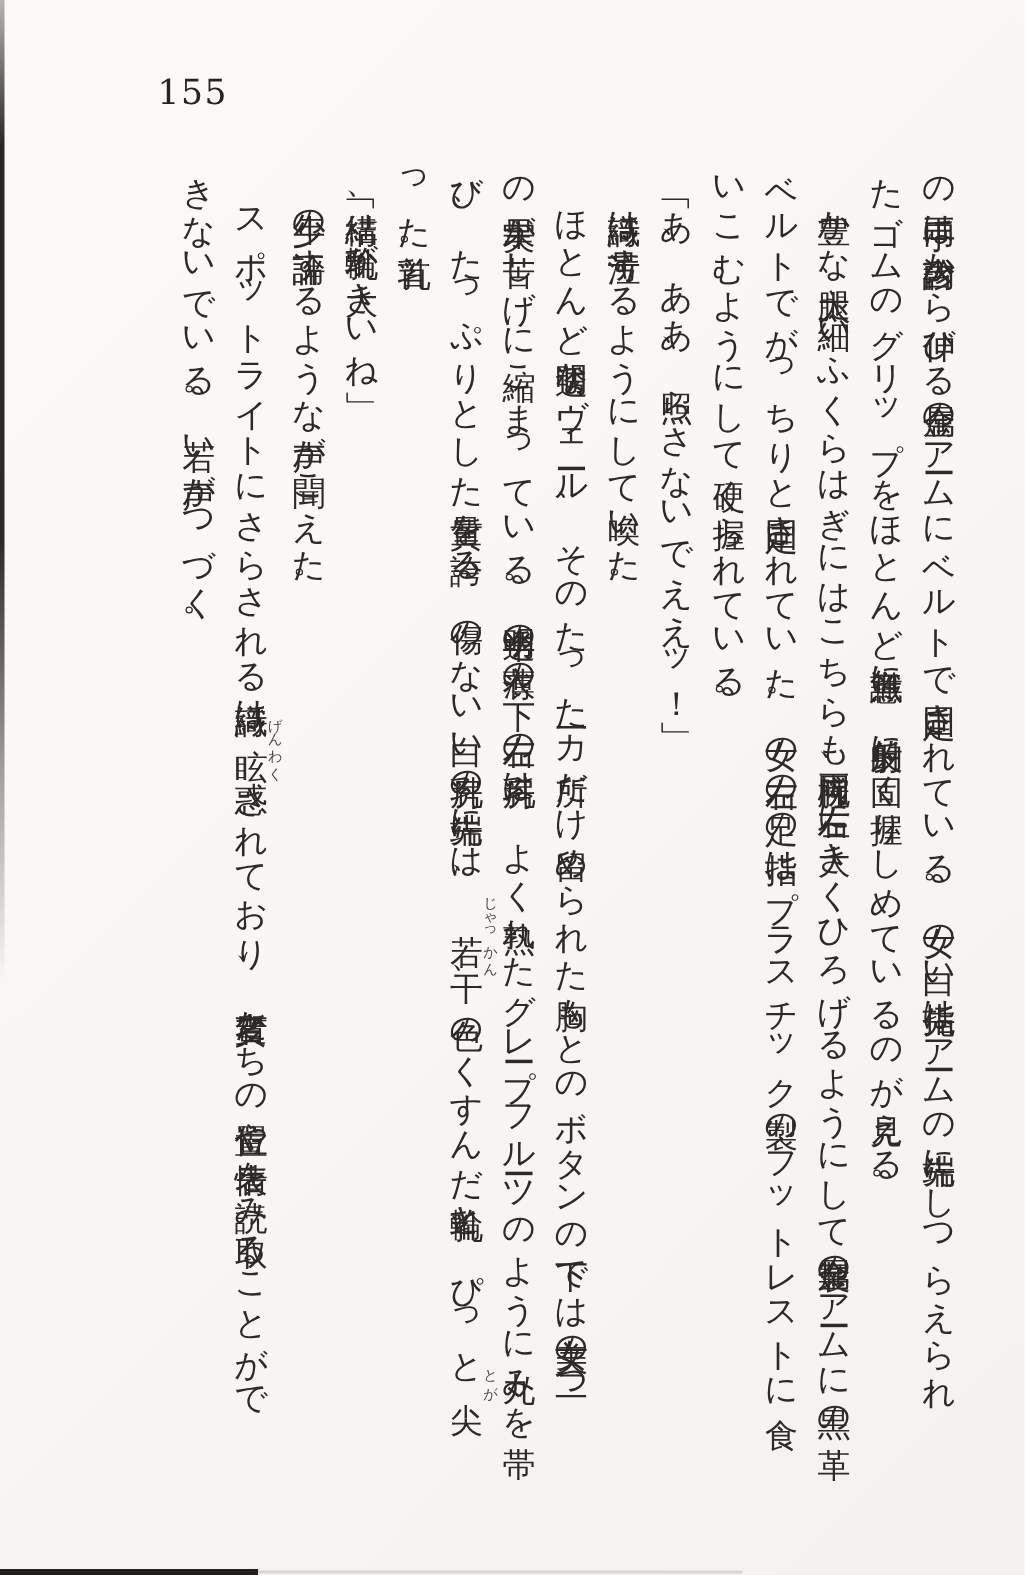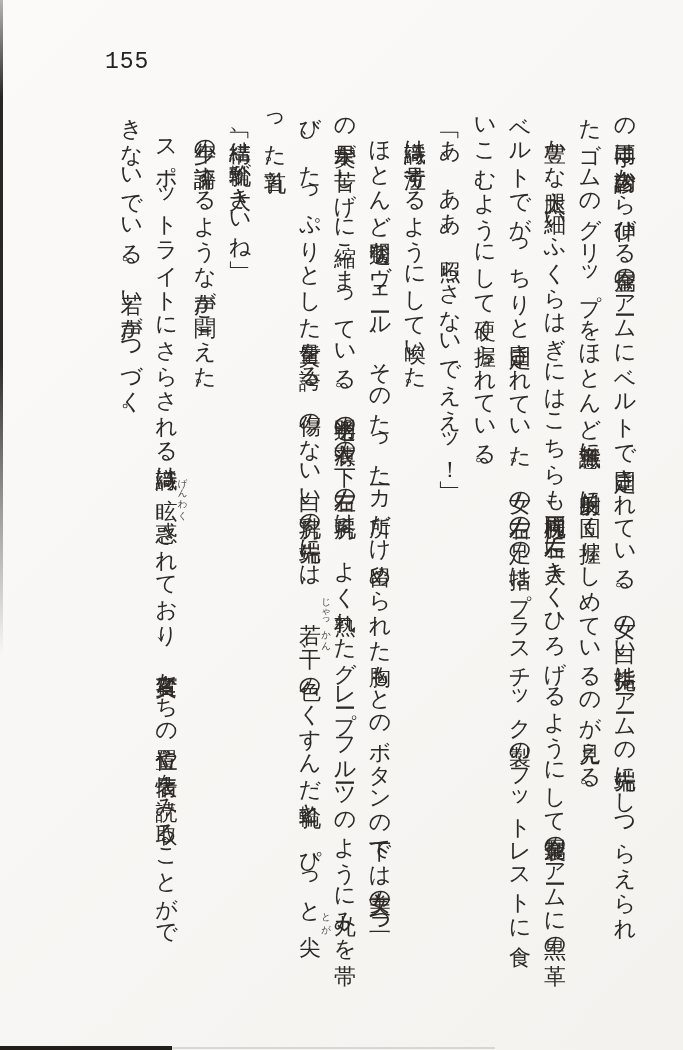--- a/index.html
+++ b/index.html
@@ -14,21 +14,20 @@
     font-family: "DejaVu Serif", serif;
   }
 
   .page-number {
     position: absolute;
     left: 105px;
     top: 49px;
     font-size: 23px;
     letter-spacing: 1px;
     color: #26221f;
-    font-family: Liberation Mono, monospace;
   }
 
   .text-block {
     position: absolute;
     top: 103px;
     right: 40px;
     height: 846px;
     writing-mode: vertical-rl;
     -webkit-writing-mode: vertical-rl;
     text-orientation: mixed;

